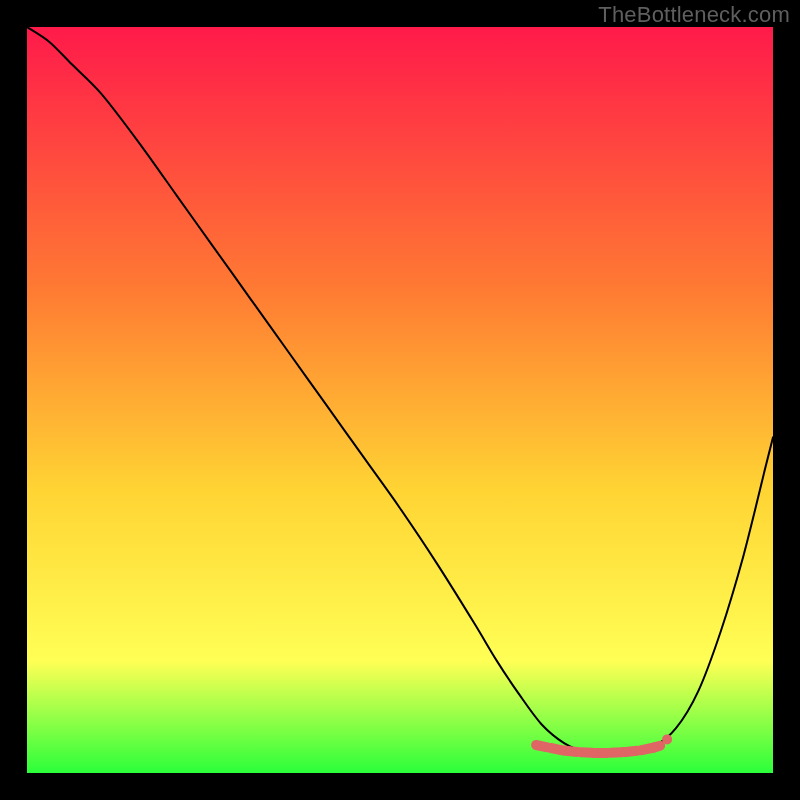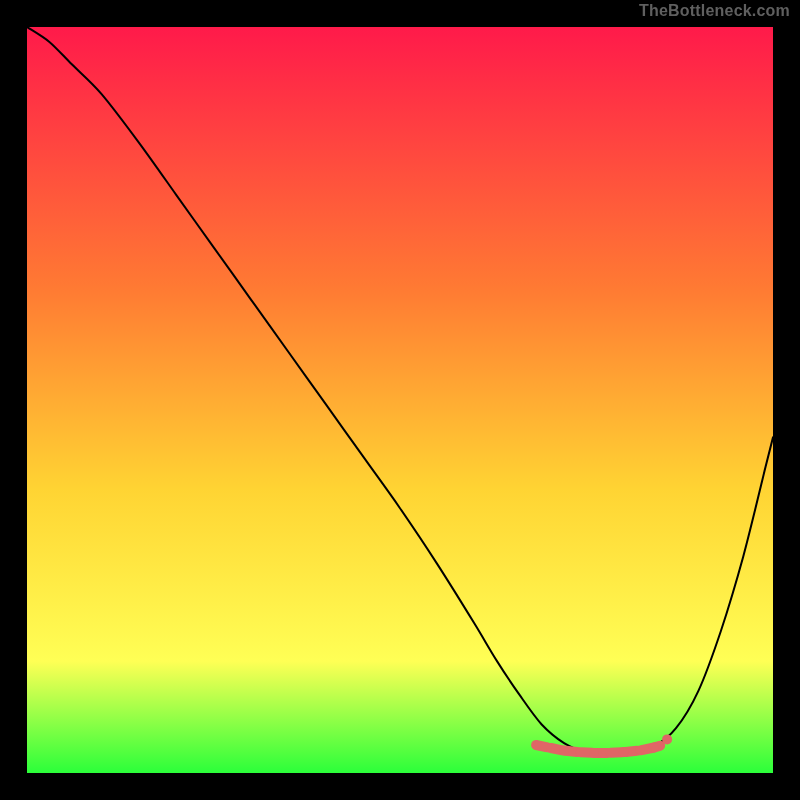--- a/index.html
+++ b/index.html
@@ -15,22 +15,22 @@
     position: relative;
     width: 800px;
     height: 800px;
     background: #000000;
   }
   .watermark {
     position: absolute;
     top: 2px;
     right: 10px;
     color: #5f5f5f;
-    font-size: 16px;
-    font-weight: 700;
+    font-size: 22px;
+    font-weight: 400;
     letter-spacing: 0.2px;
     z-index: 10;
     user-select: none;
   }
   svg.plot {
     position: absolute;
     left: 27px;
     top: 27px;
     width: 746px;
     height: 746px;

